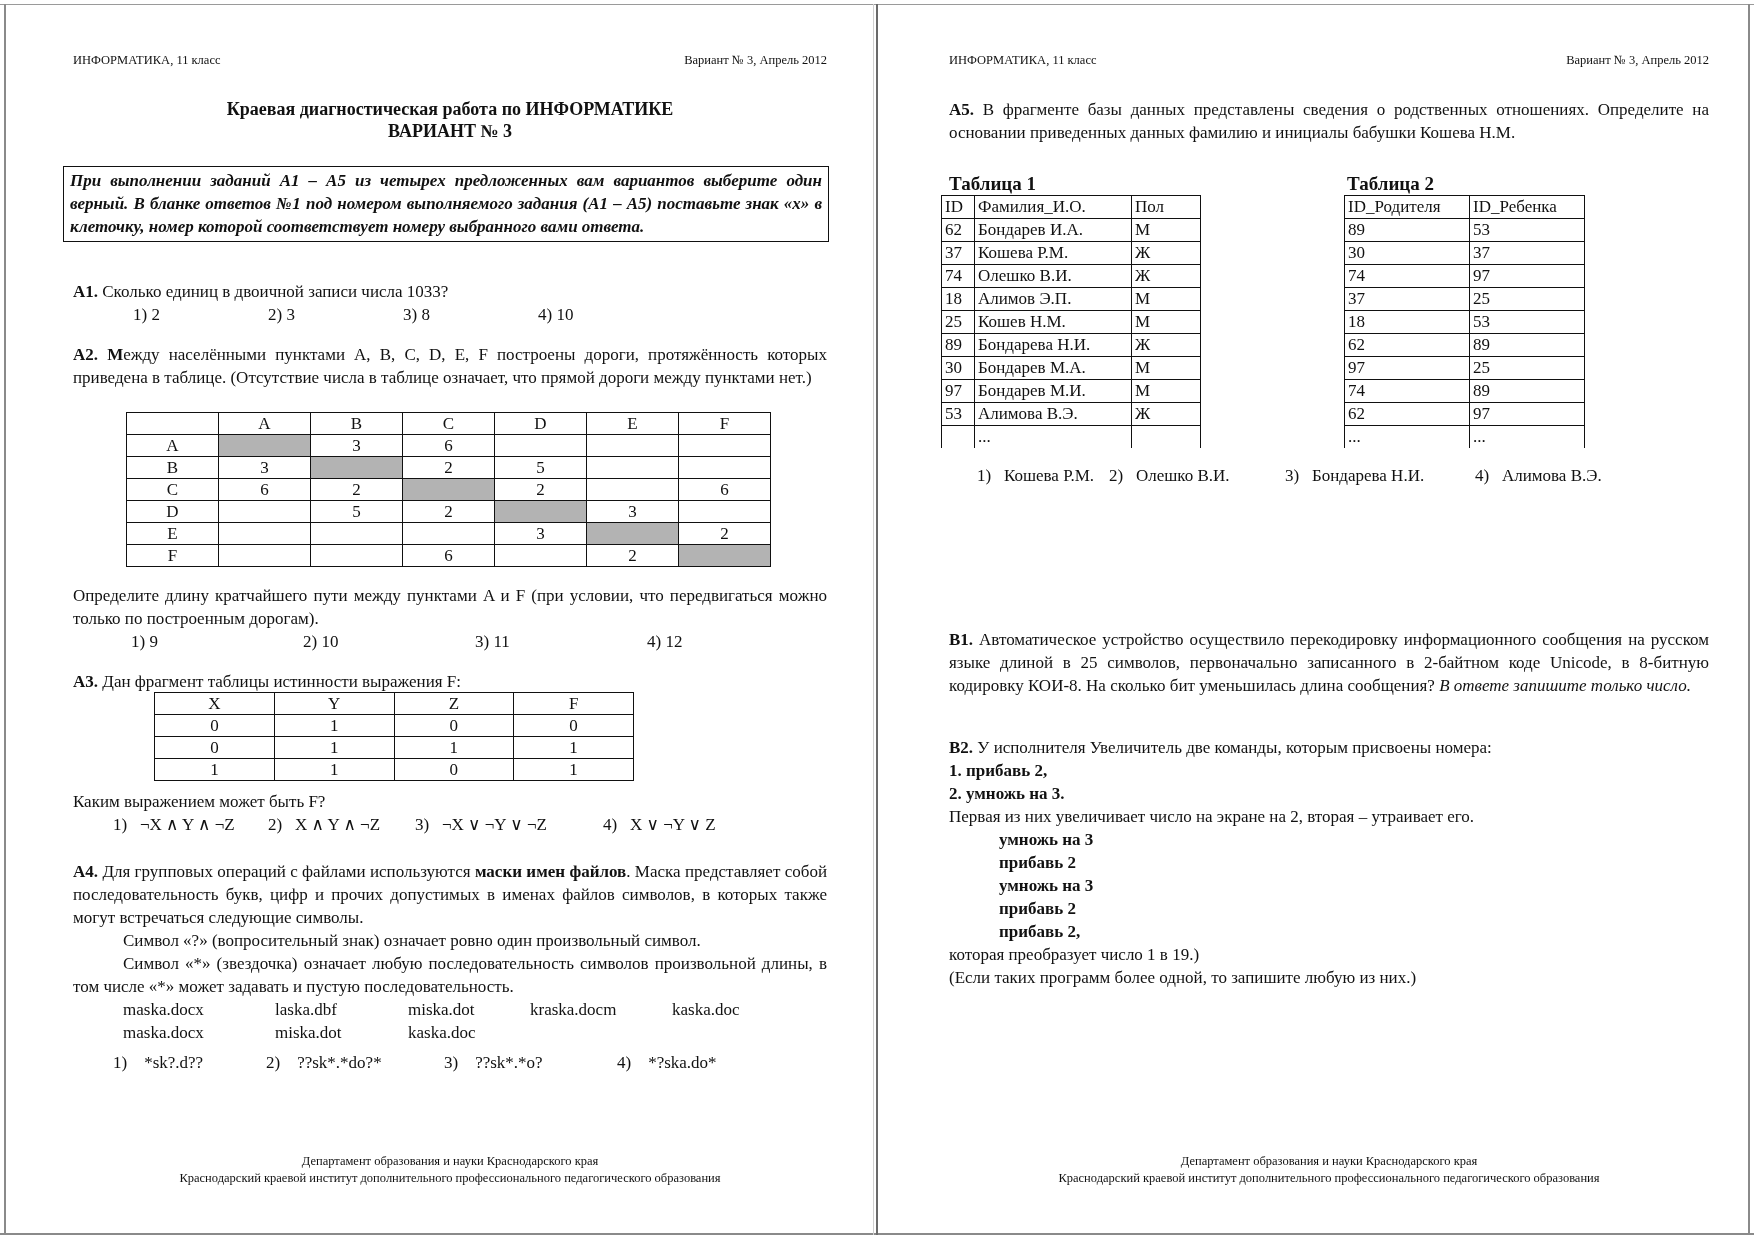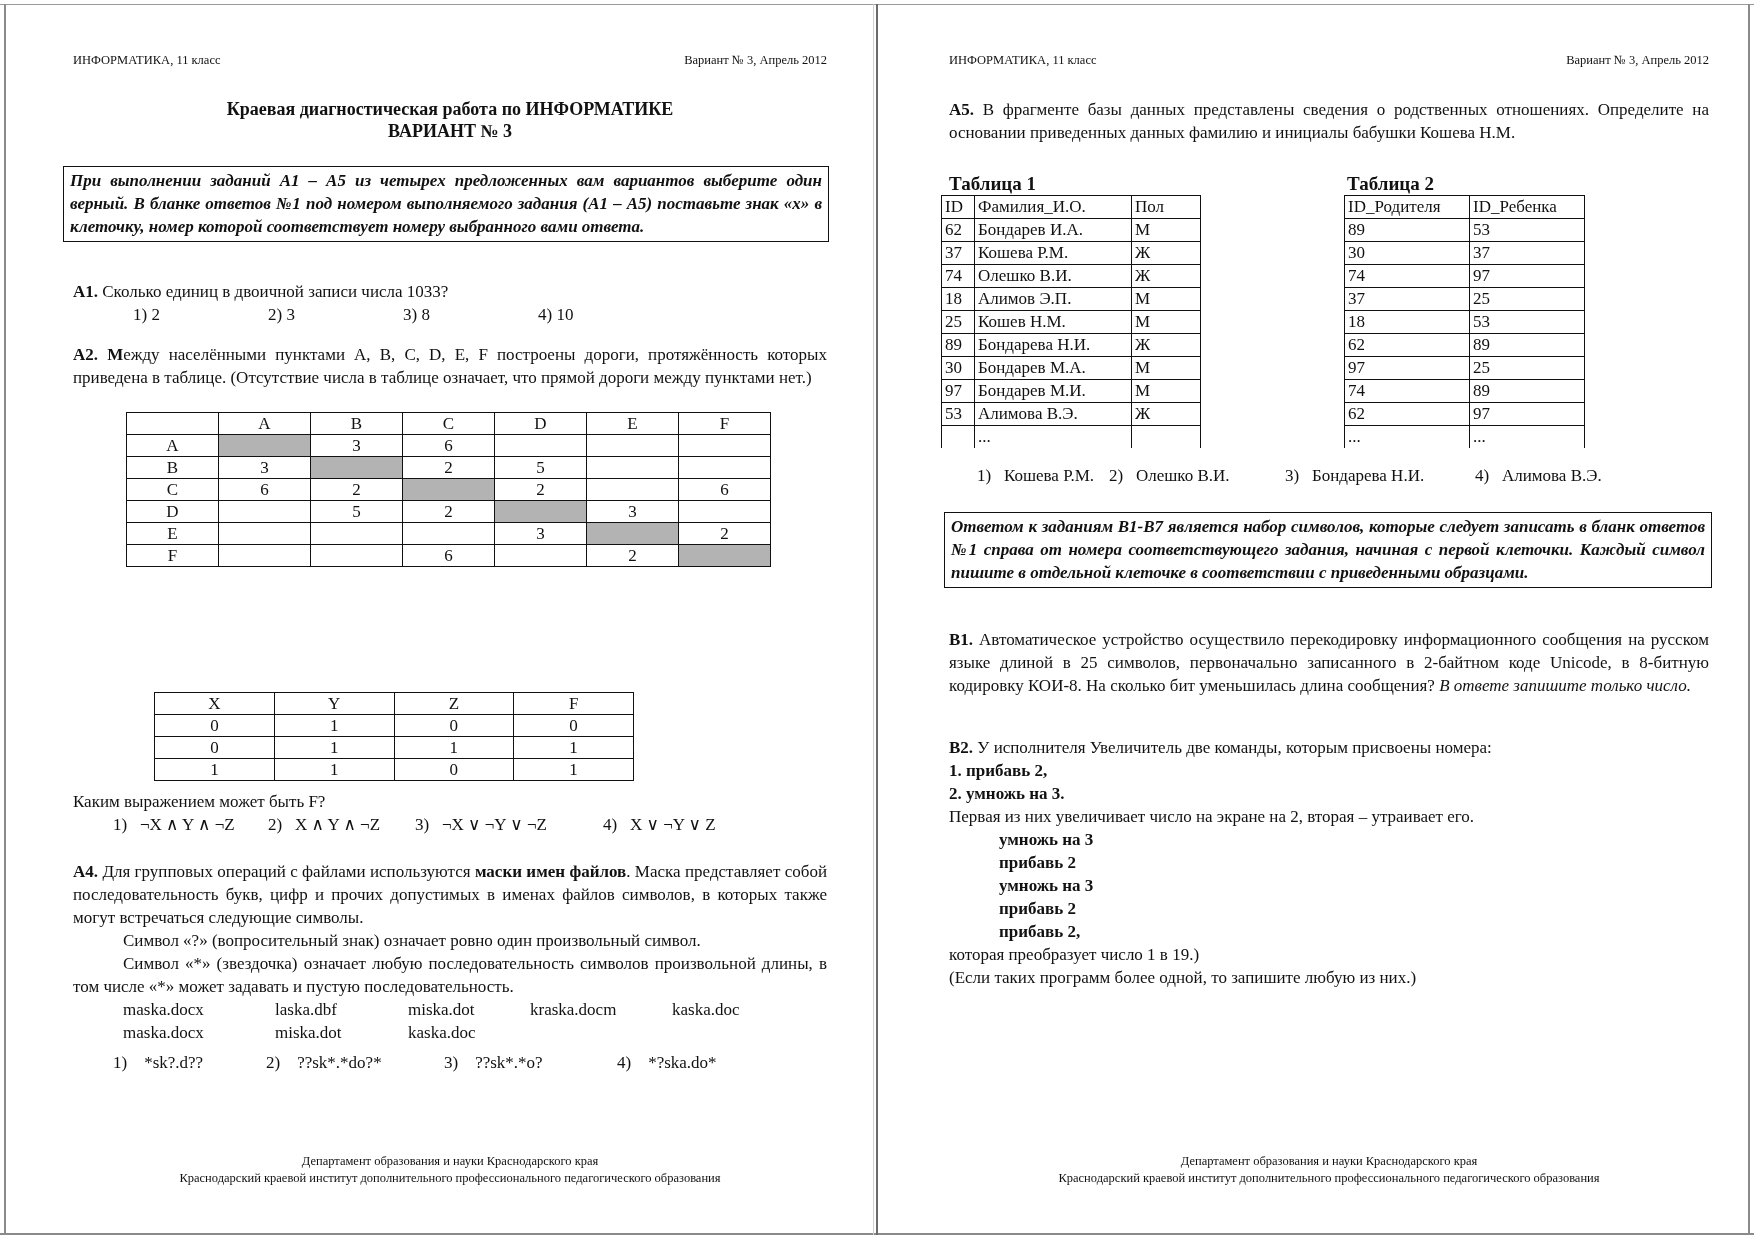--- a/index.html
+++ b/index.html
@@ -148,21 +148,33 @@
       <td>F</td>
       <td></td>
       <td></td>
       <td>6</td>
       <td></td>
       <td>2</td>
       <td class="shade"></td>
     </tr>
   </tbody>
     </table>
-
+  <div class="abs" style="top:584px;">
+    <p class="just">Определите длину кратчайшего пути между пунктами A и F (при условии, что передвигаться можно только по построенным дорогам).</p>
+    <div class="opts" style="padding-left:58px;">
+      <span style="width:172px;">1) 9</span>
+      <span style="width:172px;">2) 10</span>
+      <span style="width:172px;">3) 11</span>
+      <span>4) 12</span>
+    </div>
+  </div>
+
+  <div class="abs" style="top:670px;">
+    <p><b>А3.</b><span> Дан фрагмент таблицы истинности выражения F:</span></p>
+  </div>
   <table class="grid" style="position:absolute; top:692px; left:81px; width:480px;">
     <tbody>
         <tr>
       <td style="width:120px;">X</td>
       <td style="width:120px;">Y</td>
       <td style="width:120px;">Z</td>
       <td style="width:120px;">F</td>
     </tr>
     <tr>
       <td>0</td>
@@ -345,21 +357,20 @@
   </tbody>
     </table>
 
   <div class="abs opts" style="top:464px; padding-left:28px;">
     <span style="width:132px;">1)   Кошева Р.М.</span>
     <span style="width:176px;">2)   Олешко В.И.</span>
     <span style="width:190px;">3)   Бондарева Н.И.</span>
     <span>4)   Алимова В.Э.</span>
   </div>
 
-  <div class="abs notice" style="top:512px; left:-5px; width:768px;">Ответом к заданиям В1-В7 является набор символов, которые следует записать в бланк ответов №1 справа от номера соответствующего задания, начиная с первой клеточки. Каждый символ пишите в отдельной клеточке в соответствии с приведенными образцами.</div>
 
   <div class="abs" style="top:628px;">
     <p class="just"><b>В1.</b><span> Автоматическое устройство осуществило перекодировку информационного сообщения на русском языке длиной в 25 символов, первоначально записанного в 2-байтном коде Unicode, в 8-битную кодировку КОИ-8. На сколько бит уменьшилась длина сообщения? </span><i>В ответе запишите только число.</i></p>
   </div>
 
   <div class="abs" style="top:736px;">
     <p><b>В2.</b><span> У исполнителя Увеличитель две команды, которым присвоены номера:</span></p>
     <p><b>1.  прибавь 2,</b></p>
     <p><b>2.  умножь на 3.</b></p>
     <p>Первая из них увеличивает число на экране на 2, вторая – утраивает его.</p>

